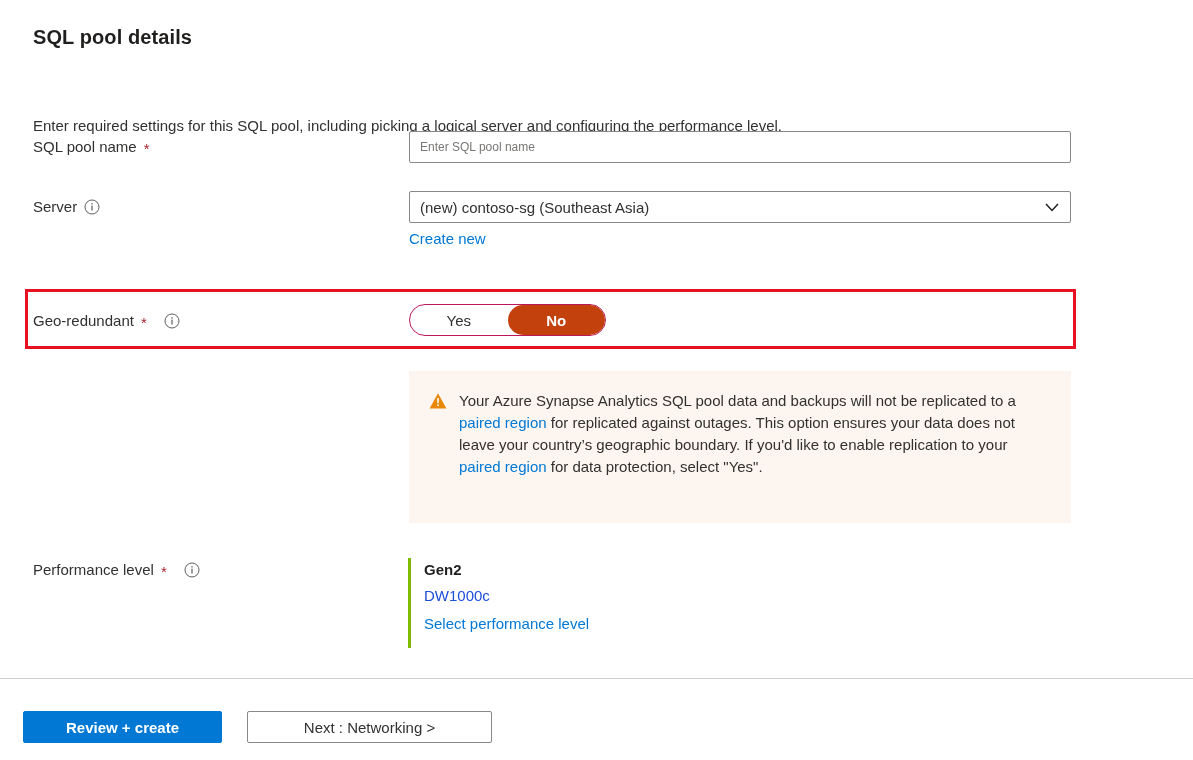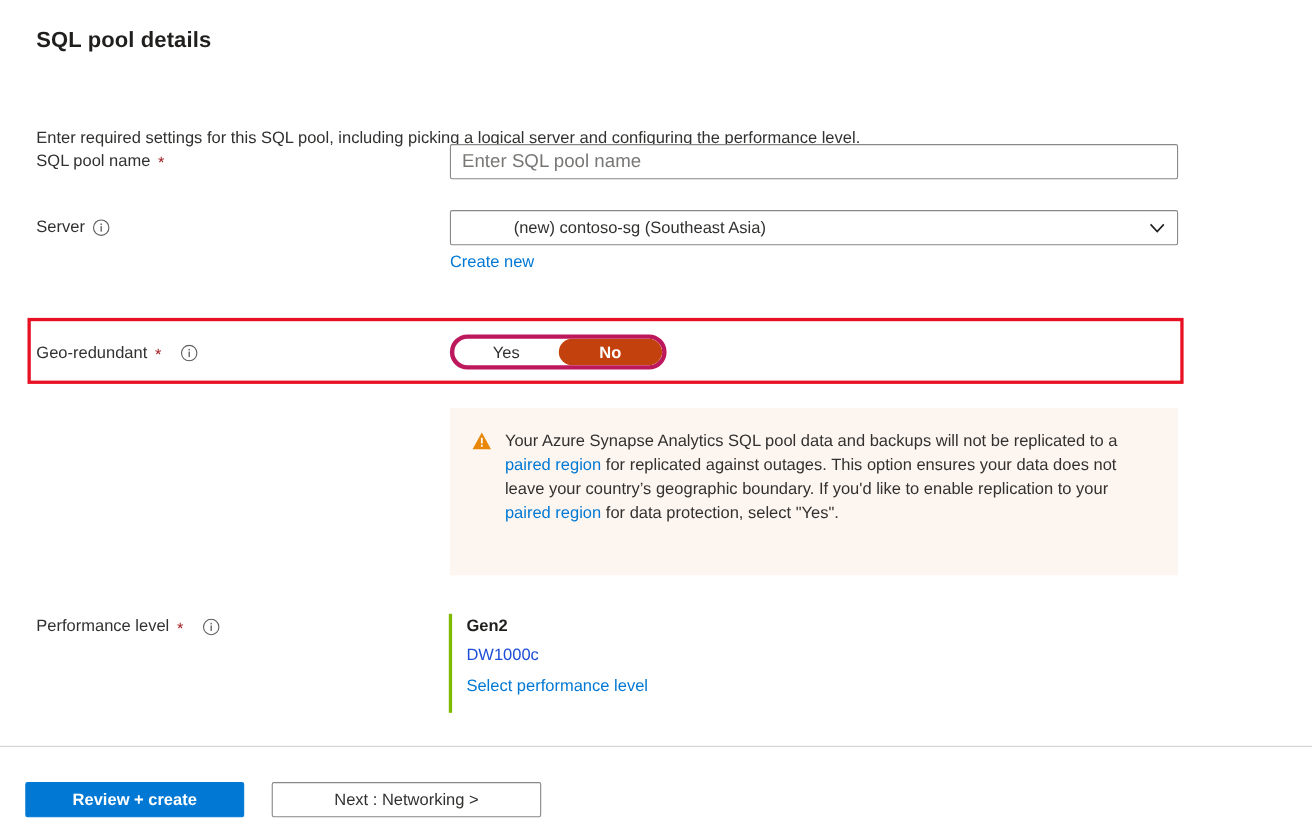--- a/index.html
+++ b/index.html
@@ -71,21 +71,21 @@
   
   .text-input {
     position: absolute;
     left: 409px;
     width: 662px;
     height: 32px;
     border: 1px solid #8a8886;
     border-radius: 2px;
     background: #fff;
     font-family: "Liberation Sans", sans-serif;
-    font-size: 17px;
+    font-size: 12px;
     color: #ec4899;
     padding: 0 10px;
     outline: none;
   }
   .text-input::placeholder { color: #797775; opacity: 1; }
 
   .select-wrap {
     position: absolute;
     left: 409px;
     width: 662px;
@@ -97,21 +97,20 @@
     align-items: center;
     padding: 0 10px;
     cursor: pointer;
   }
   .select-value {
     font-size: 15px;
     color: #323130;
     flex: 1;
     white-space: nowrap;
     overflow: hidden;
-    margin-left: 47px;
   }
   .chevron {
     width: 16px; height: 16px;
     flex: 0 0 auto;
     display: block;
   }
 
   .link {
     color: #0078d4;
     font-size: 15px;
@@ -138,21 +137,21 @@
     pointer-events: none;
   }
 
   
   .toggle {
     position: absolute;
     left: 409px;
     top: 304px;
     width: 197px;
     height: 32px;
-    border: 4px solid #be185d;
+    border: 1px solid #be185d;
     border-radius: 16px;
     background: #ffffff;
     display: flex;
     align-items: center;
     overflow: hidden;
     cursor: pointer;
   }
   .toggle-opt {
     flex: 1;
     height: 100%;

